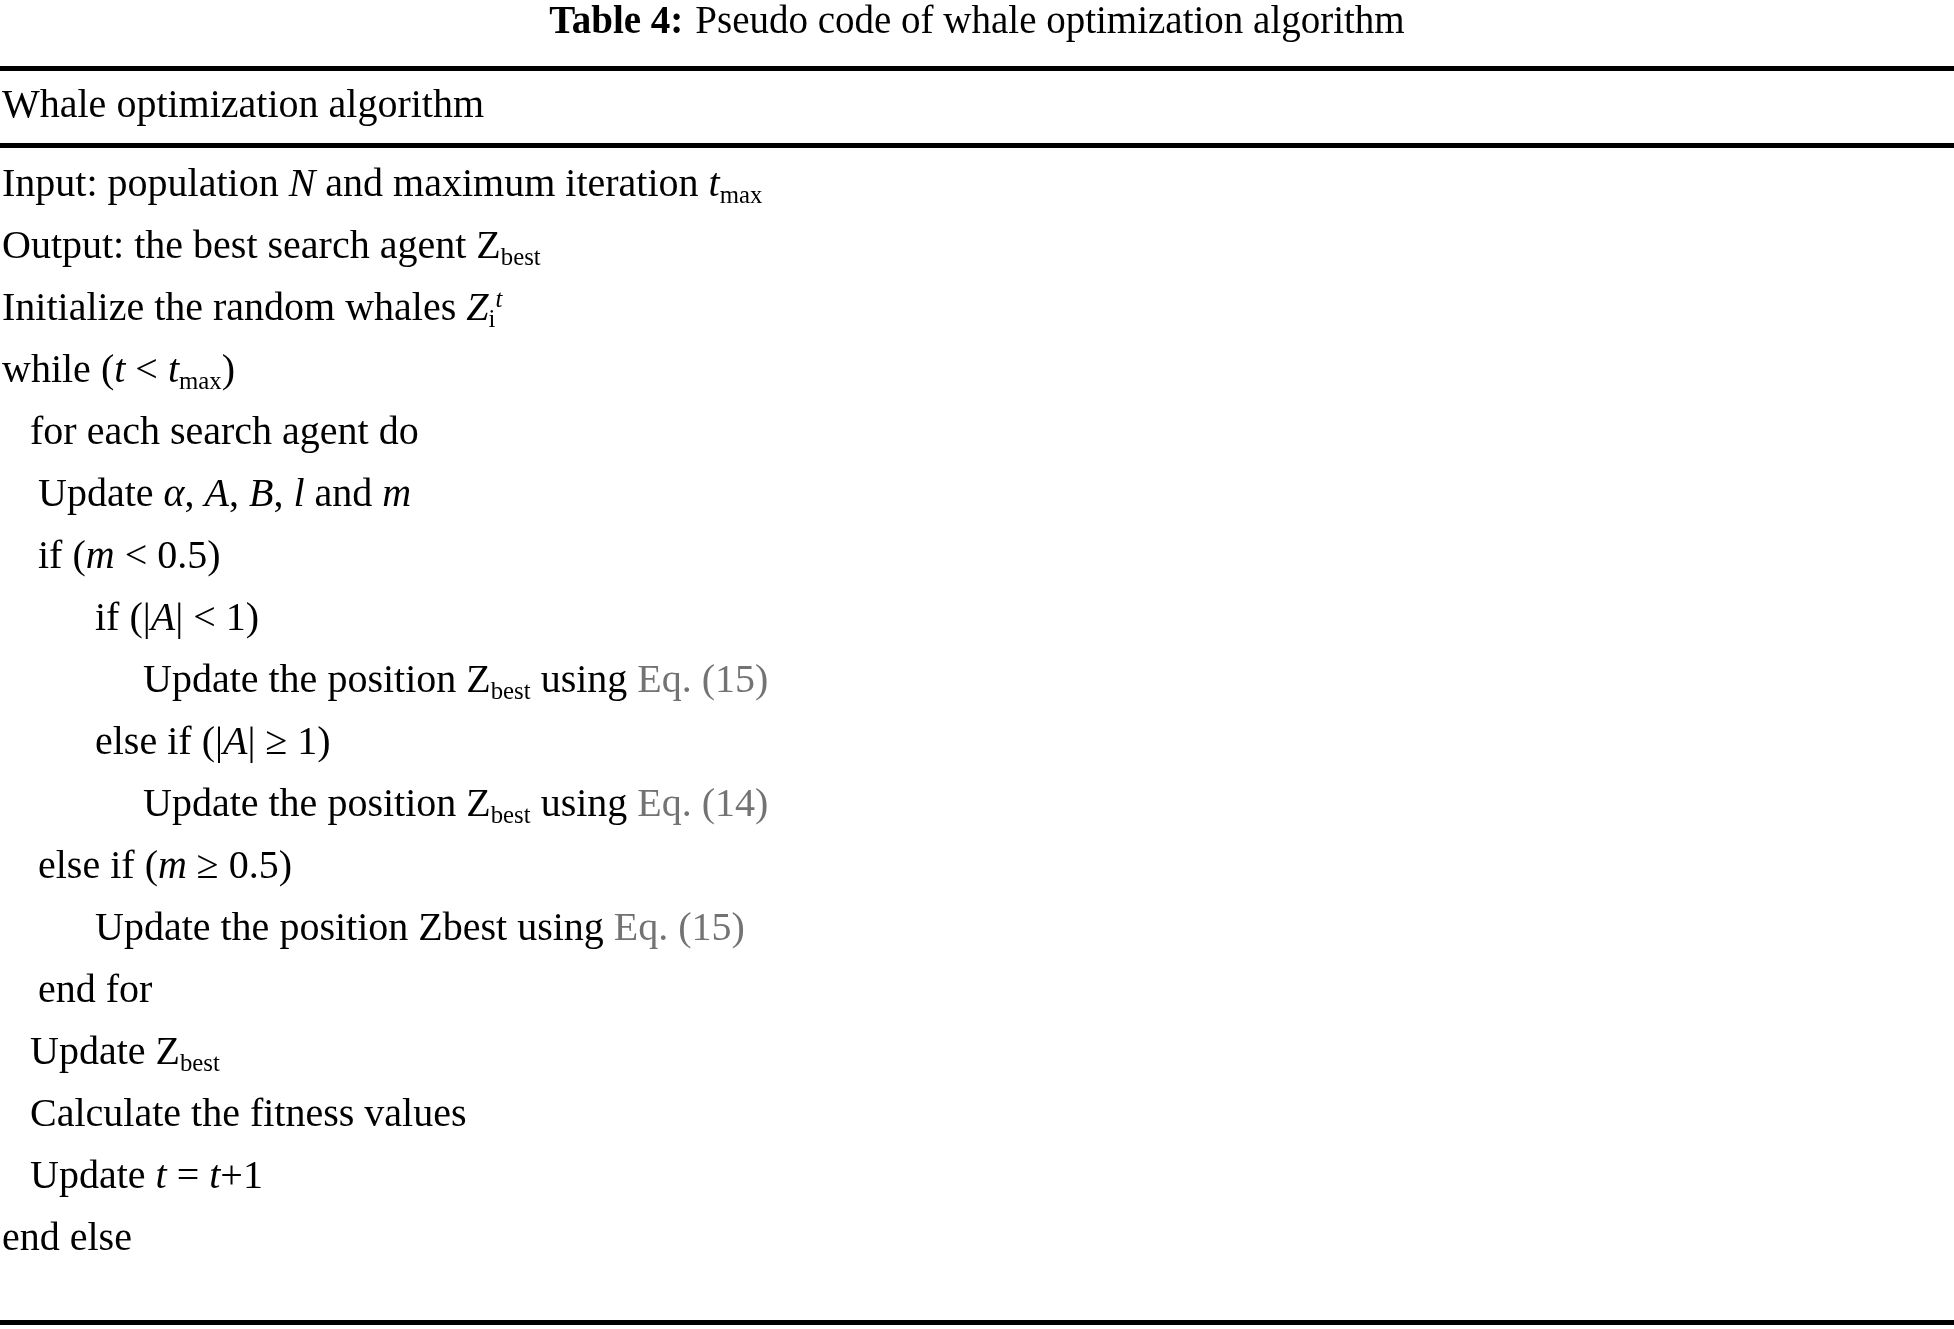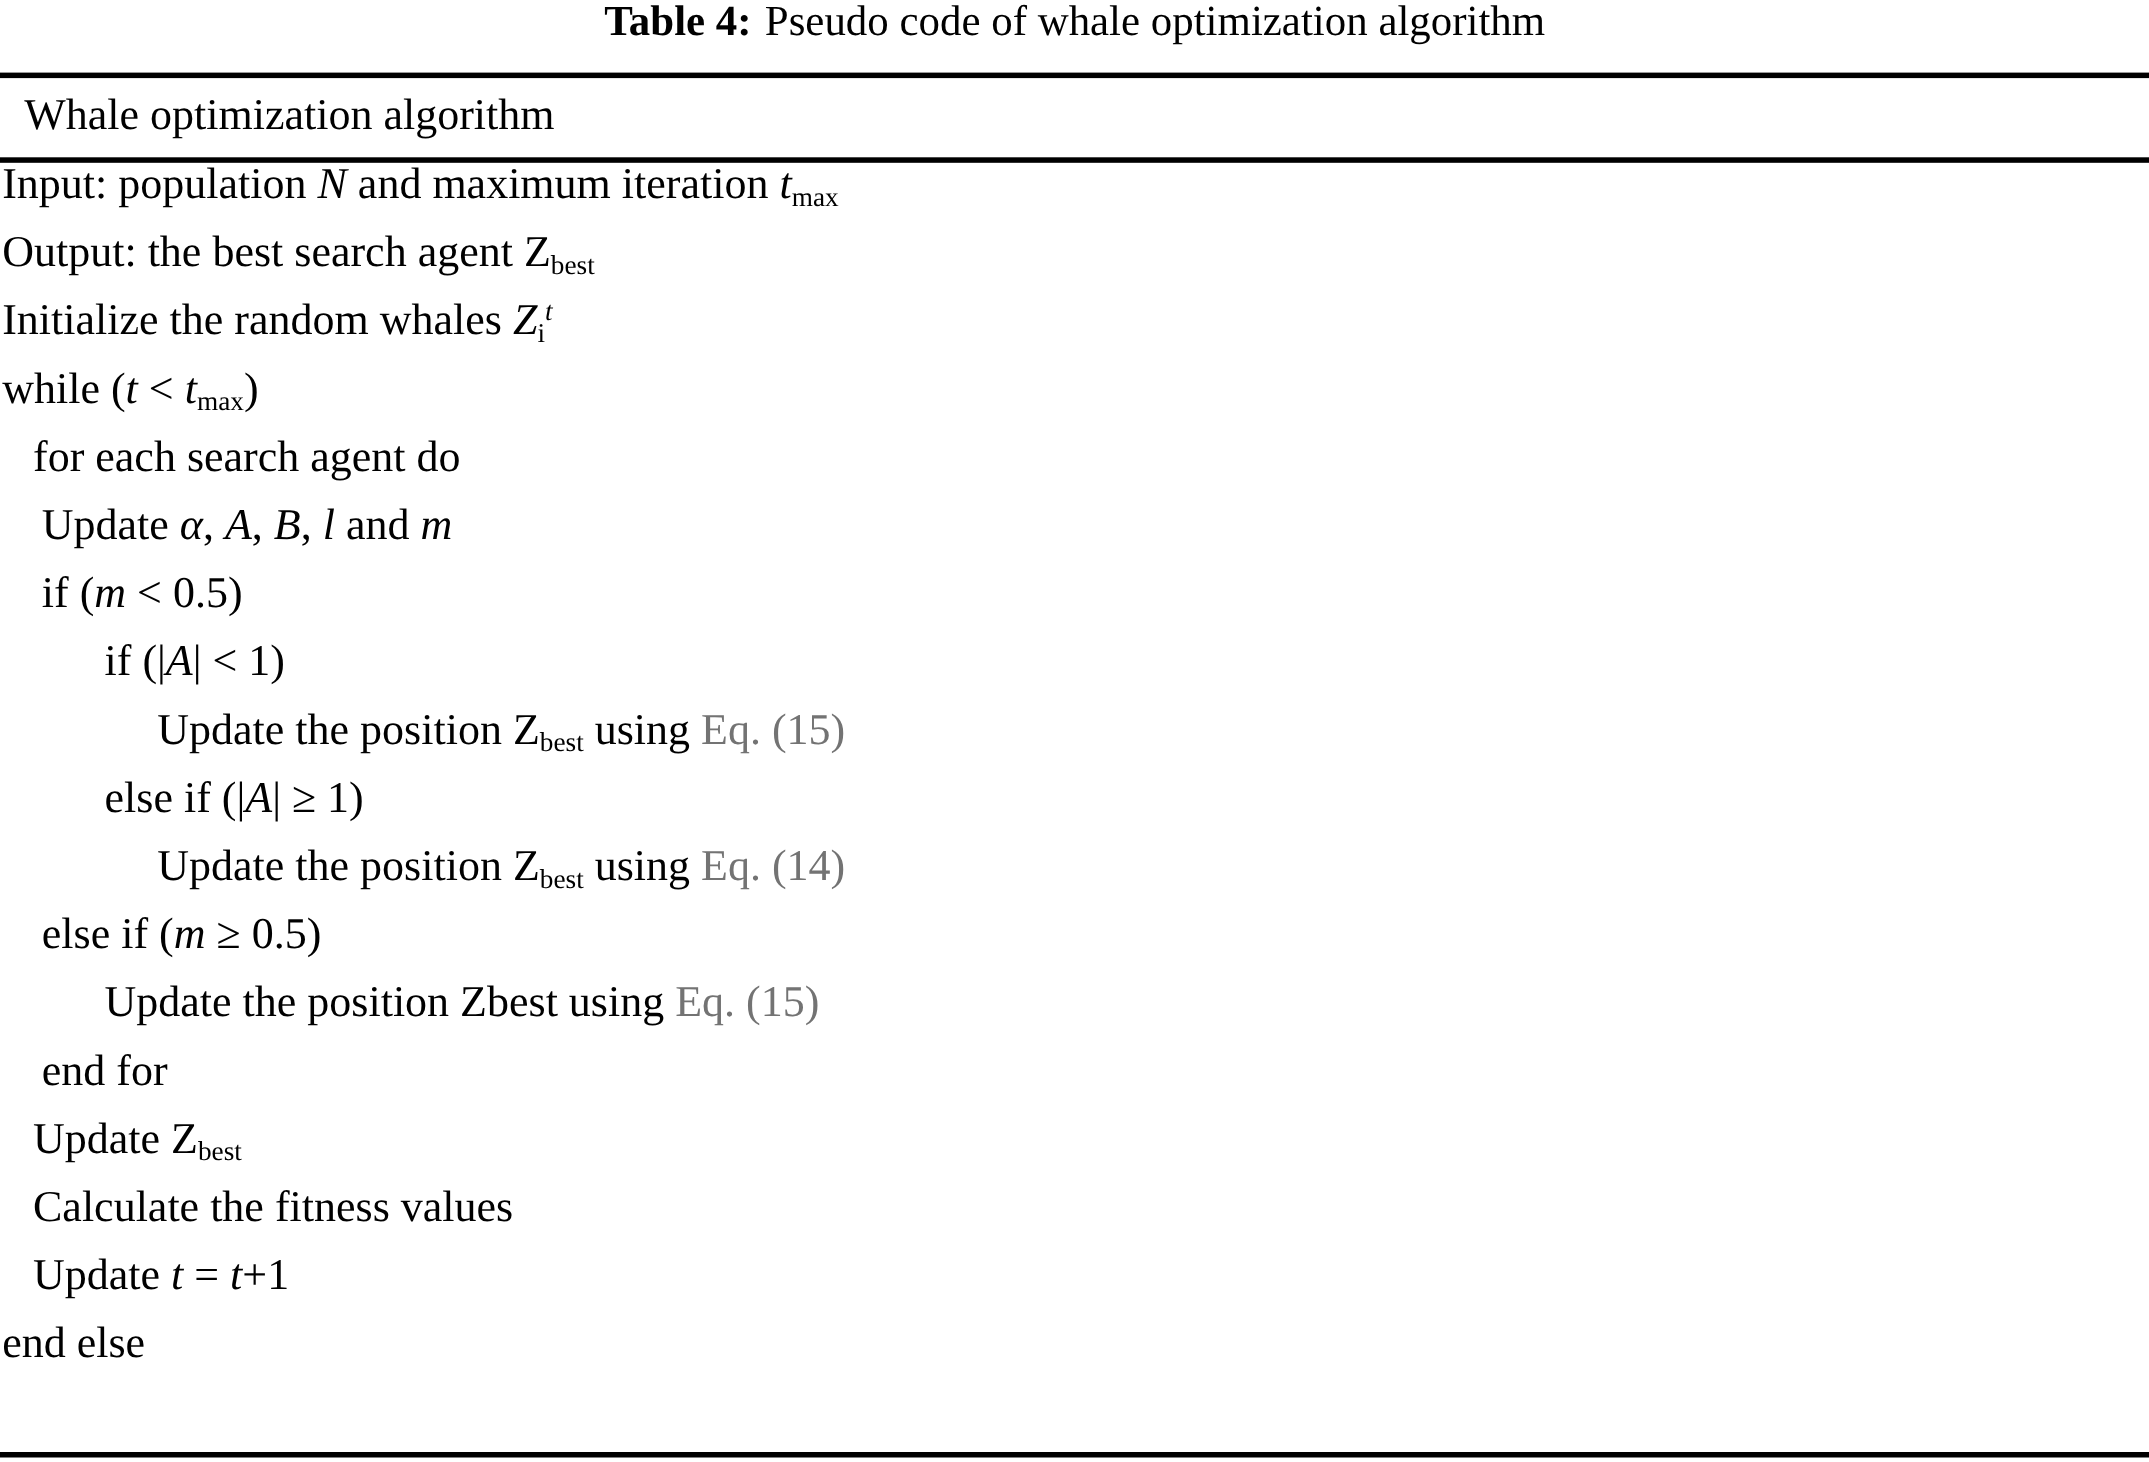--- a/index.html
+++ b/index.html
@@ -56,28 +56,27 @@
   .rule-bottom { top: 1320px; height: 5px; }
 
   
   .header-row {
     position: absolute;
     left: 2px;
     top: 74px;
     font-size: 40px;
     line-height: 60px;
     white-space: nowrap;
-    margin-left: 20px;
   }
 
   
   .code-body {
     position: absolute;
     left: 0;
-    top: 136px;
+    top: 152px;
     width: 1815px;
   }
   .code-line {
     position: relative;
     height: 62px;
     line-height: 62px;
     font-size: 40px;
     white-space: nowrap;
     padding-left: 2px;
   }

